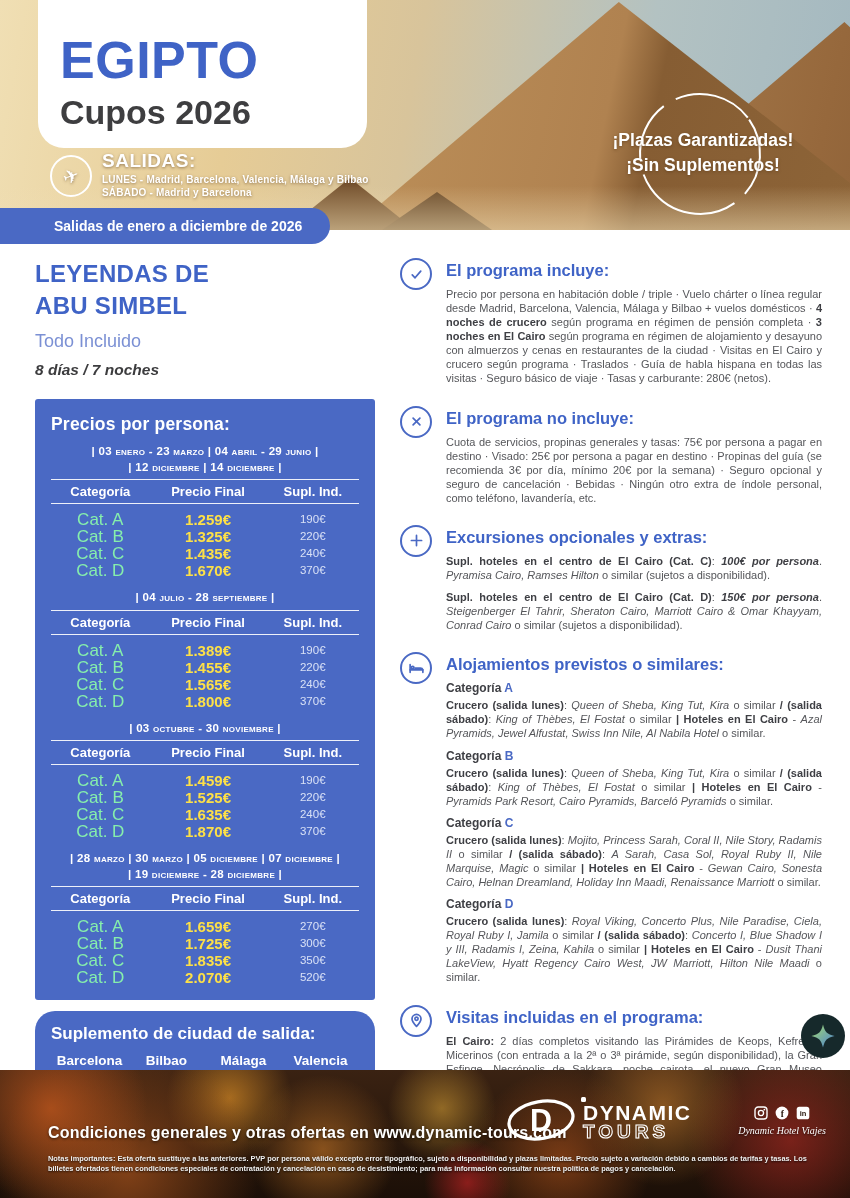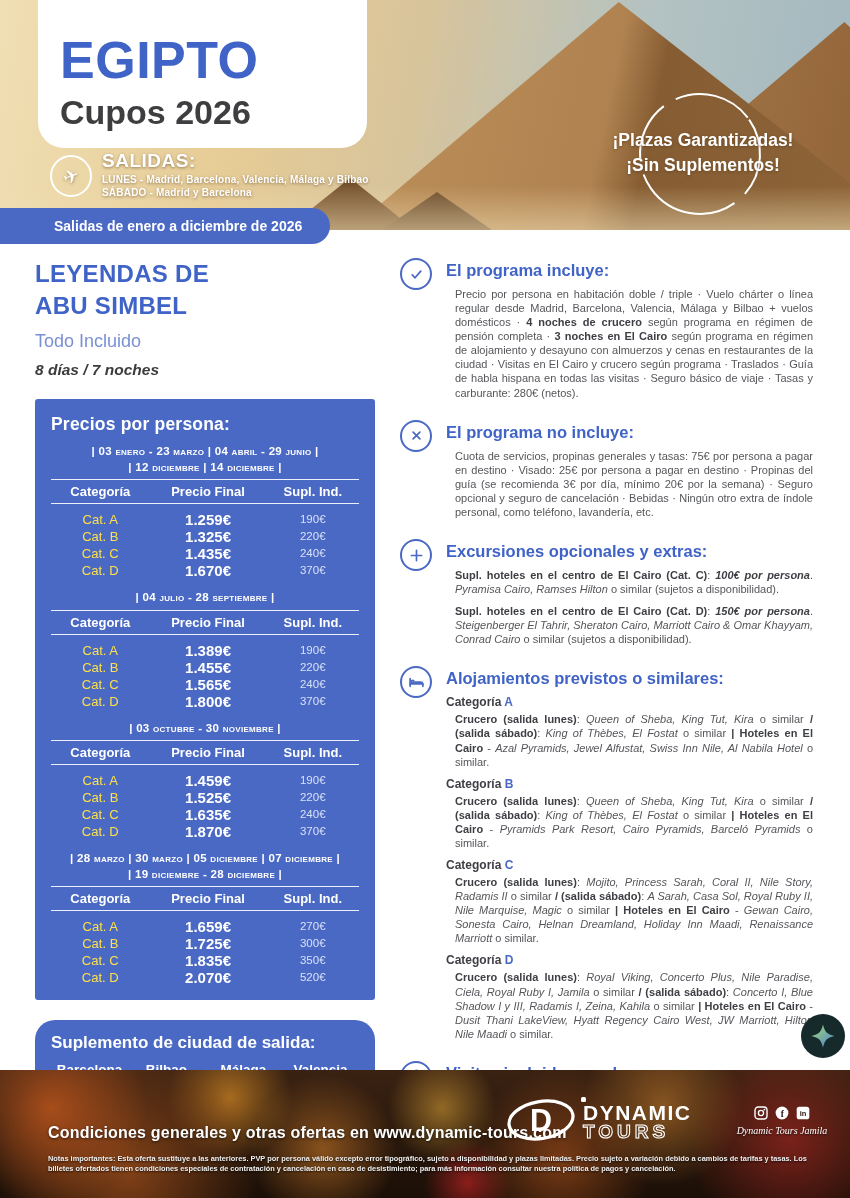--- a/index.html
+++ b/index.html
@@ -49,39 +49,39 @@
   .prod-dur{font-size:15.5px;font-style:italic;font-weight:700;color:#3c3c3e;margin-top:9px;}
 
   .price-box{margin-top:20px;background:#4a69c4;border-radius:3px;padding:15px 16px 12px;color:#fff;}
   .price-box-title{font-size:17.5px;font-weight:800;letter-spacing:.2px;}
   .period{text-align:center;font-weight:700;font-size:11.5px;font-variant:small-caps;
         letter-spacing:.3px;margin:9px 0 4px;line-height:1.35;}
   .phead{display:grid;grid-template-columns:32% 38% 30%;text-align:center;font-size:13px;font-weight:600;
         padding:4px 0;border-top:1px solid rgba(255,255,255,.9);border-bottom:1px solid rgba(255,255,255,.9);}
   .rows-wrap{padding:7px 0 2px;}
   .prow{display:grid;grid-template-columns:32% 38% 30%;text-align:center;line-height:17px;}
-  .prow .cat{font-size:13px;color:#fde047;}
-  .prow .val{font-size:15px;font-weight:800;color:#ffffff;}
+  .prow .cat{font-size:17px;color:#86efac;}
+  .prow .val{font-size:15px;font-weight:800;color:#fde047;}
   .prow .sup{font-size:11.5px;color:#d9e1f6;}
 
-  .sup-box{margin-top:20px;background:#4a69c4;border-radius:20px;padding:13px 16px 12px;color:#fff;}
+  .sup-box{margin-top:11px;background:#4a69c4;border-radius:20px;padding:13px 16px 12px;color:#fff;}
   .sup-title{font-size:17px;font-weight:800;}
   .sup-cities{display:grid;grid-template-columns:repeat(4,1fr);text-align:center;font-size:13.5px;
         font-weight:600;margin-top:9px;padding-bottom:6px;border-bottom:1px solid rgba(255,255,255,.9);}
   .sup-vals{display:grid;grid-template-columns:repeat(4,1fr);text-align:center;font-size:12px;
         margin-top:6px;color:#e4eaf9;}
 
   
   .right-col{position:absolute;left:400px;top:256px;width:422px;z-index:2;}
   .sec{display:grid;grid-template-columns:46px 1fr;margin-bottom:10px;}
   .sec-icon{width:32px;height:32px;border:2.6px solid #4a69c4;border-radius:50%;
         display:flex;align-items:center;justify-content:center;box-sizing:border-box;margin-top:2px;}
   .sec-icon svg{width:17px;height:17px;stroke:#4a69c4;fill:none;stroke-width:2;stroke-linecap:round;stroke-linejoin:round;}
   .sec-h{font-size:16.5px;font-weight:800;color:#3f63c6;margin:5px 0 7px;}
-  .sec-p{font-size:11px;color:#55565a;text-align:justify;line-height:1.28;margin:0 9px 8px;}
+  .sec-p{font-size:11px;color:#55565a;text-align:justify;line-height:1.28;margin:0 0 8px;}
   .seg-b{font-weight:700;color:#3e3f44;}
   .seg-i{font-style:italic;}
   .cat-label{font-size:12px;font-weight:700;color:#3e3f44;margin:3px 0 3px;}
   .cat-letter{color:#4a69c4;}
 
   .app-badge{position:absolute;left:801px;top:1014px;width:44px;height:44px;border-radius:50%;
         background:#16292b;display:flex;align-items:center;justify-content:center;z-index:5;}
 
   
   .reserva{position:absolute;left:428px;top:1052px;width:422px;height:38px;background:#4a69c4;
@@ -425,17 +425,17 @@
         </svg>
         <svg width="14" height="14" viewBox="0 0 14 14">
           <circle cx="7" cy="7" r="6.4" fill="#fff"></circle>
           <text x="7.4" y="10.6" text-anchor="middle" font-size="9.5" font-weight="bold" fill="#241309" font-family="Liberation Serif, serif">f</text>
         </svg>
         <svg width="14" height="14" viewBox="0 0 14 14">
           <rect x="0.7" y="0.7" width="12.6" height="12.6" rx="2.6" fill="#fff"></rect>
           <text x="7" y="10" text-anchor="middle" font-size="7.5" font-weight="bold" fill="#241309" font-family="Liberation Sans, sans-serif">in</text>
         </svg>
       </div>
-      <div class="social-caption">Dynamic Tours Jamila</div>
+      <div class="social-caption">Dynamic Hotel Viajes</div>
     </div>
   </div>
 
 </div>
 
 </body></html>

